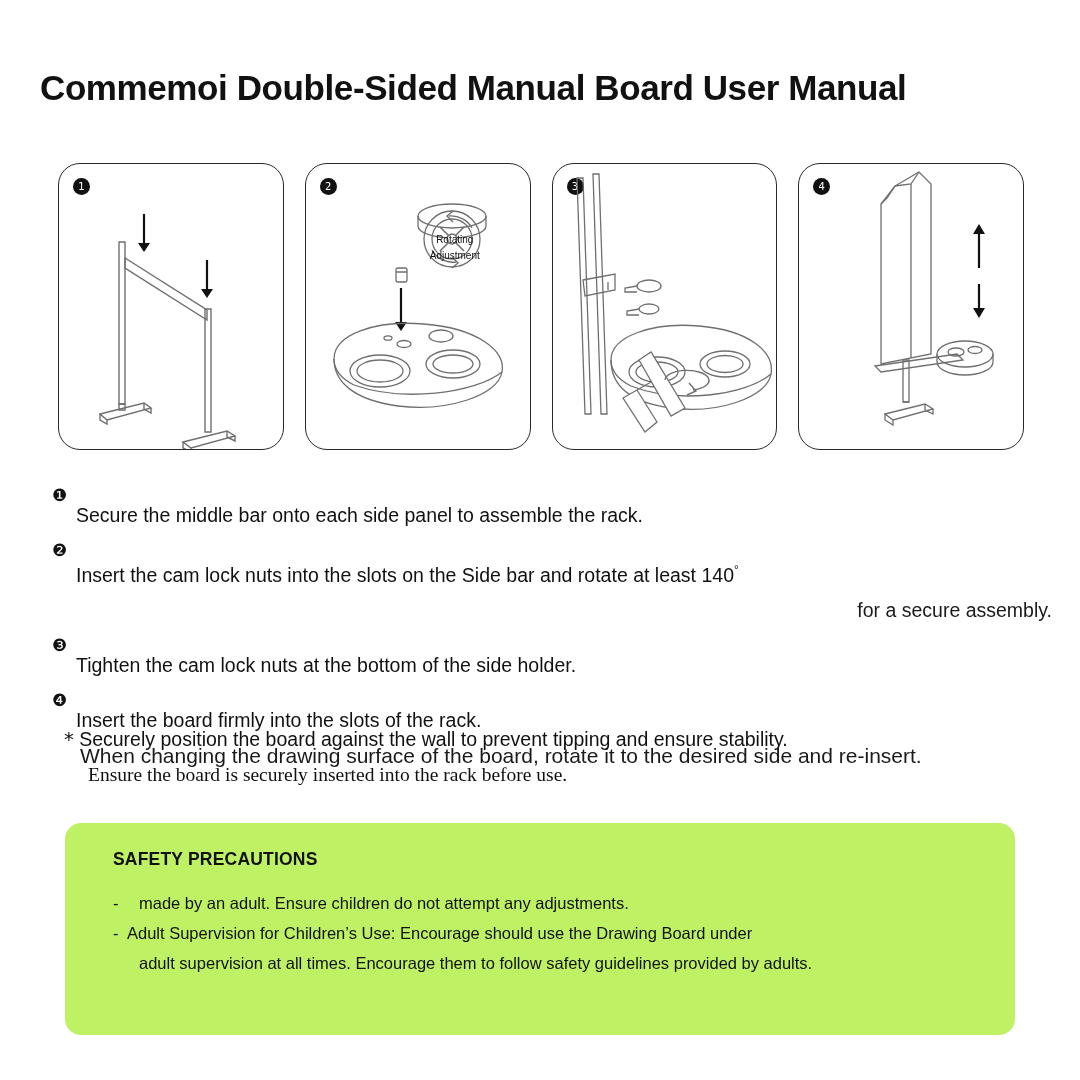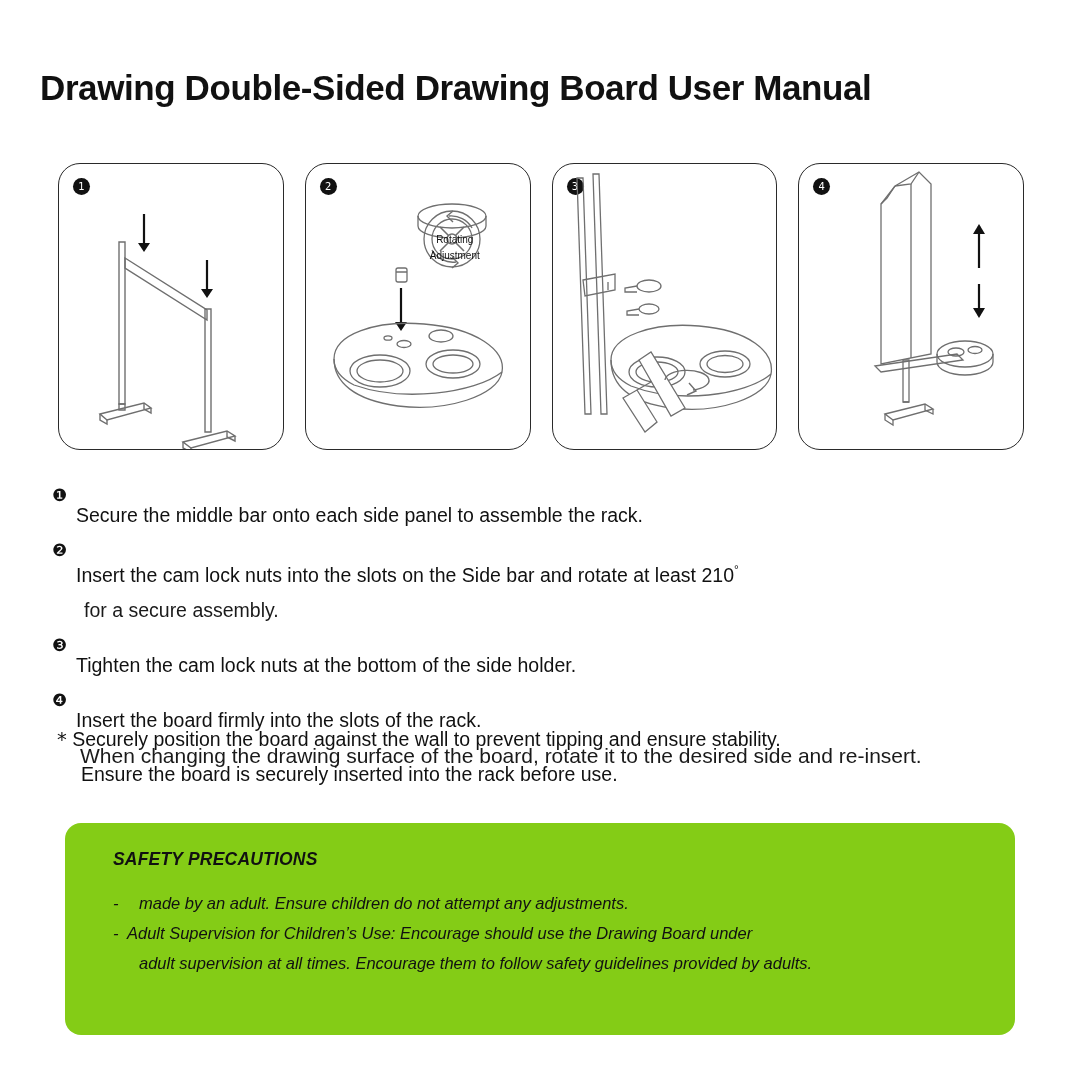--- a/index.html
+++ b/index.html
@@ -77,43 +77,42 @@
   }
   .num {
     flex: 0 0 auto;
     width: 24px;
     font-family: "DejaVu Sans", sans-serif;
     font-size: 17px;
     line-height: 35px;
   }
   .step-text { flex: 1 1 auto; margin-top: 20px; }
   .sup { font-size: 12px; vertical-align: super; }
-  .cont { padding-left: 32px; font-size: 19.5px; line-height: 35px; }
+  .cont { padding-left: 32px; font-size: 19.5px; line-height: 35px; text-align: right; }
   .cont2 { padding-left: 28px; font-size: 21px; line-height: 35px; }
 
   .note {
     position: absolute;
-    left: 57px; top: 722px;
+    left: 64px; top: 722px;
     width: 1000px;
     font-size: 19.5px;
     line-height: 35px;
     color: #111;
   }
   .note .star { font-family: "DejaVu Sans", sans-serif; }
-  .note .l2 { padding-left: 24px; }
+  .note .l2 { padding-left: 24px; font-family: Liberation Serif, serif; }
 
   
   .safety {
     position: absolute;
     left: 65px; top: 823px;
     width: 950px; height: 212px;
-    background: #84cc16;
+    background: #bef264;
     border-radius: 16px;
     padding: 26px 38px 0 48px;
-    font-style: italic;
   }
   .safety-title {
     font-size: 17.5px;
     font-weight: bold;
     letter-spacing: 0.2px;
     color: #111;
     margin-bottom: 18px;
   }
   .safety-item {
     display: flex;
@@ -123,21 +122,21 @@
   }
   .dash { flex: 0 0 auto; width: 14px; }
   .safety-body { flex: 1 1 auto; }
   .safety-body .ind { display: block; padding-left: 12px; }
 </style>
 </head>
 <body>
 
 <div class="page">
 
-  <div class="title">Drawing Double-Sided Drawing Board User Manual</div>
+  <div class="title">Commemoi Double-Sided Manual Board User Manual</div>
 
   <div class="panels">
 
     <div class="panel">
       <div class="badge">1</div>
       <svg width="226" height="287" viewBox="0 0 226 287" fill="none" stroke="#6f6f6f" stroke-width="1.4">
 
         <path d="M60 78 L66 78 L66 240 L60 240 Z"></path>
         <path d="M41 250 L85 239 L92 244 L48 256 Z"></path>
         <path d="M60 240 L66 240 L66 246 L60 246 Z"></path>
@@ -274,21 +273,21 @@
 
   <div class="steps">
 
     <div class="step-line">
       <span class="num">❶</span>
       <span class="step-text">Secure the middle bar onto each side panel to assemble the rack.</span>
     </div>
 
     <div class="step-line">
       <span class="num">❷</span>
-      <span class="step-text"><span>Insert the cam lock nuts into the slots on the Side bar and rotate at least 210</span><span class="sup">°</span></span>
+      <span class="step-text"><span>Insert the cam lock nuts into the slots on the Side bar and rotate at least 140</span><span class="sup">°</span></span>
     </div>
     <div class="cont">for a secure assembly.</div>
 
     <div class="step-line">
       <span class="num">❸</span>
       <span class="step-text">Tighten the cam lock nuts at the bottom of the side holder.</span>
     </div>
 
     <div class="step-line">
       <span class="num">❹</span>

